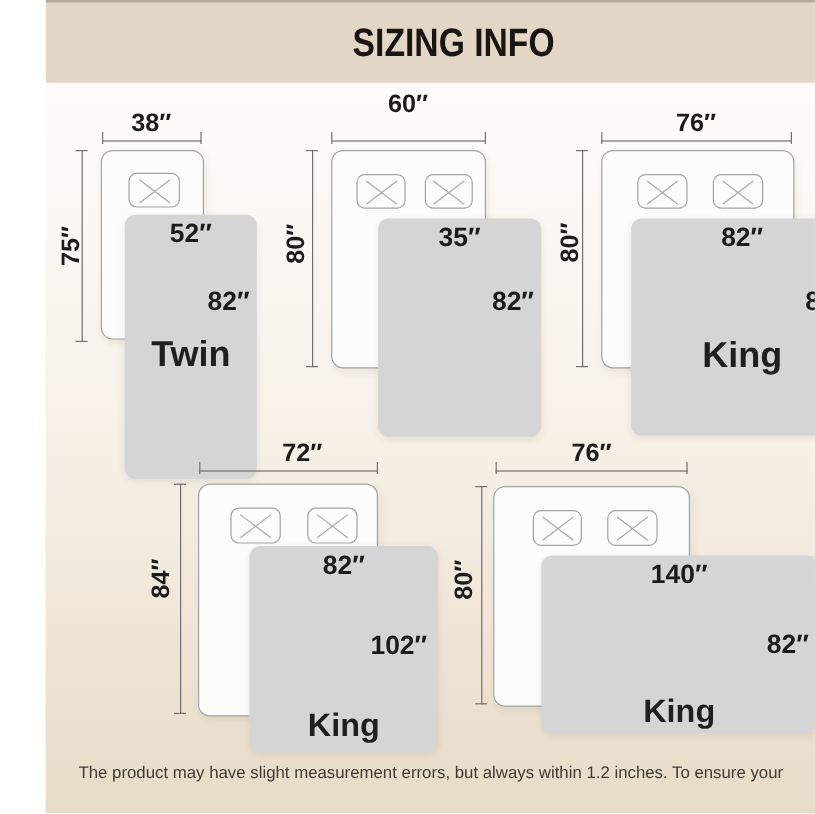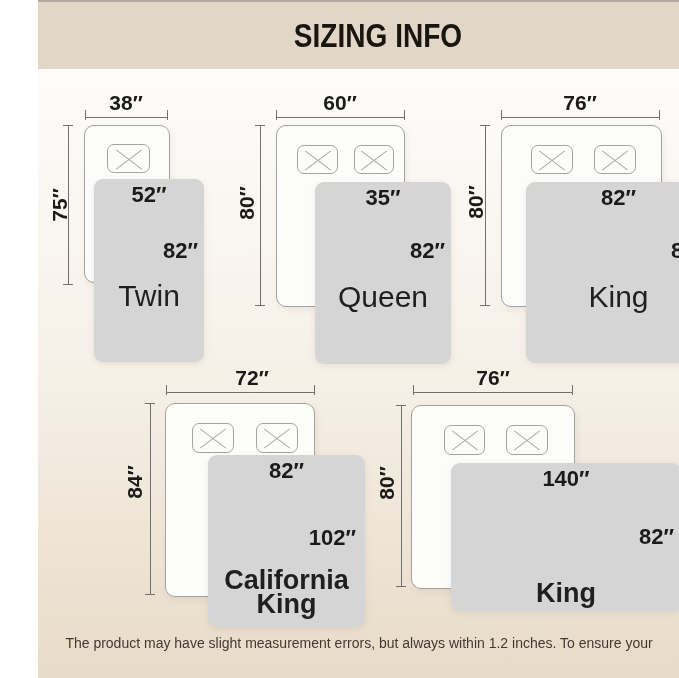--- a/index.html
+++ b/index.html
@@ -25,21 +25,21 @@
   .vlabel{height:24px;line-height:24px;transform:rotate(-90deg);transform-origin:center center;}
   .bed{position:absolute;background:var(--bed-fill);border:1px solid var(--bed-border);
     border-radius:10px;box-shadow:2px 3px 6px rgba(90,80,60,0.08);}
   .pillow{position:absolute;border:1px solid var(--bed-border);border-radius:7px;background:var(--bed-fill);}
   .x-icon{position:absolute;left:50%;top:50%;width:26px;height:20px;transform:translate(-50%,-50%);}
   .x-icon::before,.x-icon::after{content:"";position:absolute;left:-3px;top:50%;width:32px;height:1px;background:#a8a8a6;}
   .x-icon::before{transform:rotate(37deg);} .x-icon::after{transform:rotate(-37deg);}
   .blanket{position:absolute;background:var(--blanket-fill);border-radius:9px;box-shadow:0 2px 6px rgba(90,80,60,0.10);}
   .blanket-w{position:absolute;top:3px;left:0;width:100%;text-align:center;font-size:22px;font-weight:700;color:var(--label-color);}
   .blanket-l{position:absolute;font-size:22px;font-weight:700;color:var(--label-color);}
-  .name{position:absolute;left:0;width:100%;text-align:center;font-size:30px;font-weight:400;color:#1f1f1f;line-height:1.0;}
+  .name{position:absolute;left:0;width:100%;text-align:center;font-size:30px;font-weight:700;color:#1f1f1f;line-height:1.0;}
   .name2{position:absolute;left:0;width:100%;text-align:center;font-size:27px;font-weight:700;color:#1f1f1f;line-height:24px;}
   #footer{position:absolute;left:0;top:634px;width:642px;text-align:center;
     font-size:14px;line-height:18.5px;color:var(--footer-text);}
 </style>
 </head>
 <body>
 
 <div id="page">
 
   <div id="header">
@@ -49,44 +49,43 @@
   <div>
     <div class="hdim" style="left:47px;top:117px;width:83px"></div>
     <div class="dim-label" style="left:58px;top:91px;width:60px">38″</div>
     <div class="vdim" style="left:30px;top:125px;height:160px"></div>
     <div class="dim-label vlabel" style="left:-2px;top:193px;width:48px">75″</div>
     <div class="bed" style="left:46px;top:125px;width:84px;height:156px">
       <div class="pillow" style="left:22px;top:18px;width:41px;height:27px">
         <span class="x-icon"></span>
       </div>
     </div>
-    <div class="blanket" style="left:56px;top:179px;width:110px;height:183px">
+    <div class="blanket" style="left:66px;top:179px;width:110px;height:220px">
       <div class="blanket-w">52″</div>
       <div class="blanket-l" style="top:59px;right:6px">82″</div>
       <div class="name" style="top:102px">Twin</div>
     </div>
   </div>
 
   <div>
     <div class="hdim" style="left:238px;top:117px;width:129px"></div>
-    <div class="dim-label" style="left:272px;top:91px;width:60px">60″</div>
+    <div class="dim-label" style="left:272px;top:75px;width:60px">60″</div>
     <div class="vdim" style="left:222px;top:125px;height:181px"></div>
     <div class="dim-label vlabel" style="left:185px;top:191px;width:48px">80″</div>
     <div class="bed" style="left:238px;top:125px;width:127px;height:180px">
       <div class="pillow" style="left:20px;top:19px;width:39px;height:27px">
         <span class="x-icon"></span>
       </div>
       <div class="pillow" style="left:77px;top:19px;width:38px;height:27px">
         <span class="x-icon"></span>
       </div>
     </div>
     <div class="blanket" style="left:277px;top:182px;width:136px;height:182px">
       <div class="blanket-w">35″</div>
       <div class="blanket-l" style="top:56px;right:6px">82″</div>
-      <div class="name" style="top:100px">Queen</div>
     </div>
   </div>
 
   <div>
     <div class="hdim" style="left:463px;top:117px;width:159px"></div>
     <div class="dim-label" style="left:512px;top:91px;width:60px">76″</div>
     <div class="vdim" style="left:447px;top:125px;height:181px"></div>
     <div class="dim-label vlabel" style="left:414px;top:190px;width:48px">80″</div>
     <div class="bed" style="left:463px;top:125px;width:159px;height:180px">
       <div class="pillow" style="left:29px;top:19px;width:40px;height:27px">
@@ -112,21 +111,20 @@
       <div class="pillow" style="left:26px;top:19px;width:40px;height:28px">
         <span class="x-icon"></span>
       </div>
       <div class="pillow" style="left:90px;top:19px;width:40px;height:28px">
         <span class="x-icon"></span>
       </div>
     </div>
     <div class="blanket" style="left:170px;top:455px;width:157px;height:172px">
       <div class="blanket-w">82″</div>
       <div class="blanket-l" style="top:70px;right:9px">102″</div>
-      <div class="name2" style="top:113px">California</div>
       <div class="name2" style="top:137px">King</div>
     </div>
   </div>
 
   <div>
     <div class="hdim" style="left:375px;top:392px;width:160px"></div>
     <div class="dim-label" style="left:425px;top:366px;width:60px">76″</div>
     <div class="vdim" style="left:363px;top:405px;height:182px"></div>
     <div class="dim-label vlabel" style="left:325px;top:471px;width:48px">80″</div>
     <div class="bed" style="left:373px;top:405px;width:162px;height:182px">

